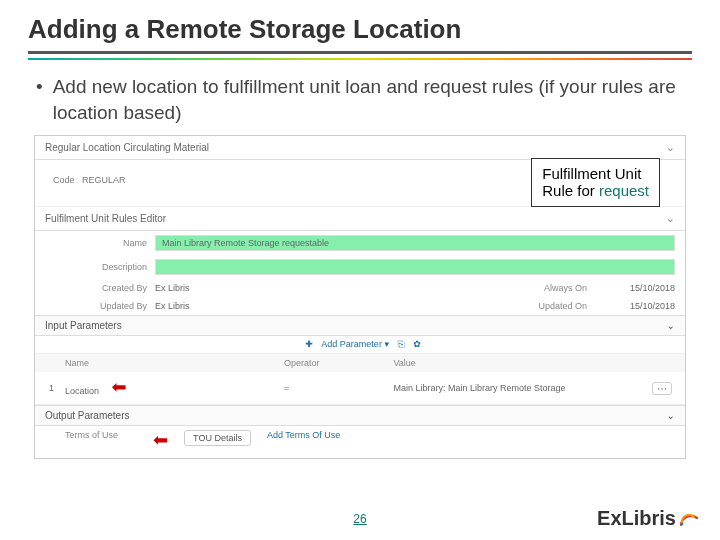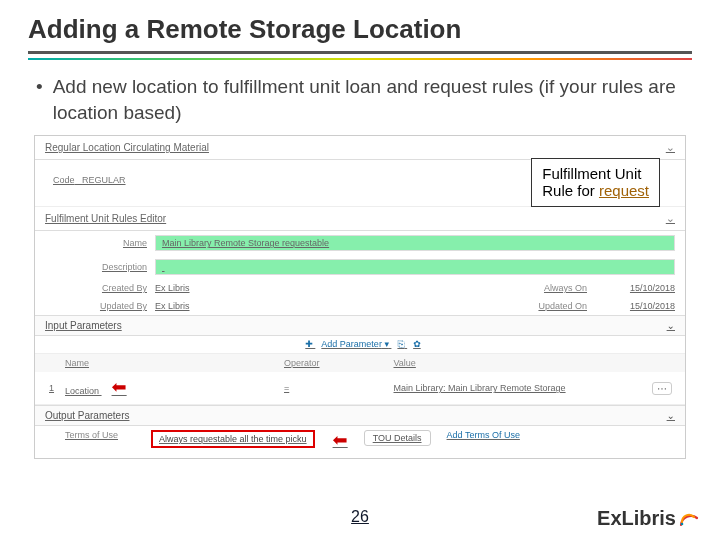--- a/index.html
+++ b/index.html
@@ -2,21 +2,21 @@
 <html><head>
 <meta charset="utf-8">
 <style>
   * { box-sizing: border-box; margin: 0; padding: 0; }
   body { width: 720px; height: 540px; font-family: Arial, sans-serif; background: #fff; position: relative; overflow: hidden; }
   .slide { padding: 14px 28px 0 28px; }
   .title { font-size: 26px; font-weight: bold; color: #333; border-bottom: 3px solid #555; padding-bottom: 6px; margin-bottom: 4px; }
   .rainbow { height: 2px; background: linear-gradient(90deg,#0aa 0%,#5c5 25%,#dd0 50%,#f90 75%,#d44 100%); margin-bottom: 14px; }
   .bullet { display: flex; font-size: 19px; color: #444; line-height: 1.35; margin: 0 8px 10px 8px; }
   .bullet .dot { margin-right: 10px; }
-  .shot { margin: 4px 6px 0 6px; border: 1px solid #ccc; position: relative; font-size: 10px; color: #666; background: #fff; text-decoration: underline; }
+  .shot { margin: 4px 6px 0 6px; border: 1px solid #ccc; position: relative; font-size: 10px; color: #666; background: #fff; }
   .s-bar { padding: 5px 10px; border-bottom: 1px solid #ddd; display: flex; align-items: center; justify-content: space-between; }
   .s-bar .chev { color: #888; font-size: 11px; }
   .s-code { padding: 3px 10px 21px 18px; font-size: 9px; color: #777; border-bottom: 1px solid #eee; margin-top: 12px; }
   .field-row { display: flex; padding: 4px 10px 4px 60px; font-size: 9px; color: #666; align-items: center; }
   .fl { width: 60px; text-align: right; padding-right: 8px; color: #888; }
   .fv { flex: 1; }
   .fl2 { width: 70px; text-align: right; padding-right: 8px; color: #888; }
   .fv2 { width: 80px; text-align: right; }
   .input-box { border: 1px solid #ddd; padding: 2px 6px; background: #86efac; }
   .section-h { padding: 4px 10px; border-top: 1px solid #ddd; border-bottom: 1px solid #ddd; font-size: 10px; color: #555; background: #fafafa; display:flex; justify-content: space-between; align-items:flex-end; }
@@ -30,23 +30,23 @@
   .c-val { flex: 1.4; }
   .c-btn { width: 26px; text-align: center; }
   .dots-btn { border:1px solid #ccc; border-radius:3px; padding: 0 4px; font-size: 10px; color:#555; display:inline-block;}
   .arrow-left { color: #c00; font-size: 18px; position: relative; top: -1px; margin-left: 10px; }
   .out-row { display: flex; padding: 4px 10px 6px 30px; font-size: 9px; align-items: flex-start; gap: 16px; }
   .out-label { color: #888; width: 70px; }
   .out-val { border: 2px solid #d00; padding: 2px 6px; color: #444; }
   .out-btn { border: 1px solid #ccc; border-radius: 3px; padding: 2px 8px; color: #555; font-size: 9px; }
   .out-link { color: #1b6fa8; font-size: 9px; }
   .callout { position: absolute; top: 158px; right: 60px; background: #fff; border: 1px solid #333; padding: 6px 10px; font-size: 15px; line-height: 1.15; }
-  .callout .u { text-decoration: underline; color: #a16207; }
+  .callout .u { color: #0f766e; }
   .footer { position: absolute; bottom: 6px; left: 0; right: 0; height: 30px; }
-  .pagenum { position: absolute; left: 50%; transform: translateX(-50%); bottom: 8px; font-size: 16px; color: #0f172a; text-decoration: underline; }
+  .pagenum { position: absolute; left: 50%; transform: translateX(-50%); bottom: 8px; font-size: 12px; color: #0f766e; text-decoration: underline; }
   .logo { position: absolute; right: 20px; bottom: 4px; display: flex; align-items: center; font-size: 20px; color: #333; font-weight: bold; }
   .logo svg { margin-left: 2px; }
 </style>
 </head>
 <body>
 
 <div class="slide">
   <div class="title">Adding a Remote Storage Location</div>
   <div class="rainbow"></div>
   <div class="bullet">
@@ -111,21 +111,20 @@
       <div class="c-op">=</div>
       <div class="c-val">Main Library: Main Library Remote Storage</div>
       <div class="c-btn"><span class="dots-btn">⋯</span></div>
     </div>
     <div class="section-h">
       <span>Output Parameters</span>
       <span class="chev">⌄</span>
     </div>
     <div class="out-row">
       <span class="out-label">Terms of Use</span>
-      <span class="out-val">Always requestable all the time picku</span>
       <span class="arrow-left" style="margin-left:2px;">⬅</span>
       <span class="out-btn">TOU Details</span>
       <span class="out-link">Add Terms Of Use</span>
     </div>
   </div>
 </div>
 
 <div class="callout">
   <div>Fulfillment Unit</div>
   <div><span>Rule for </span><span class="u">request</span></div>

